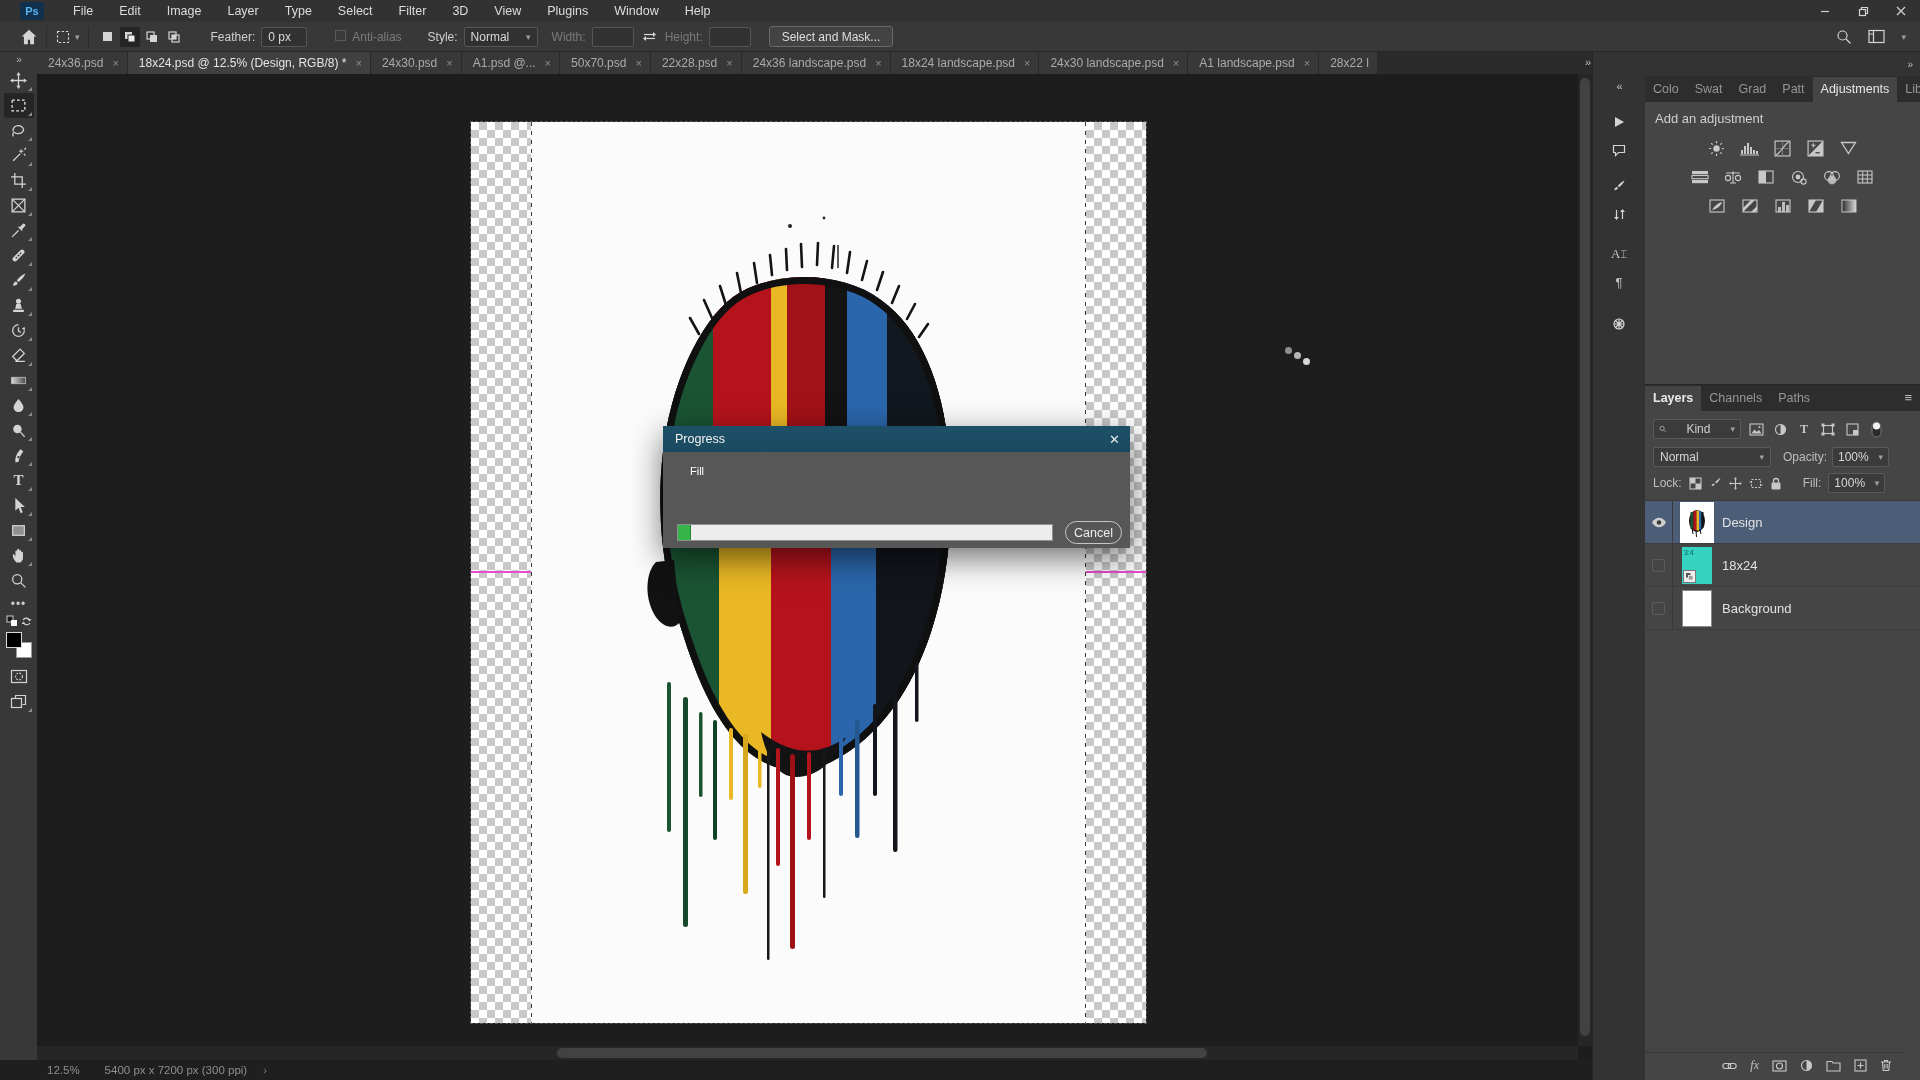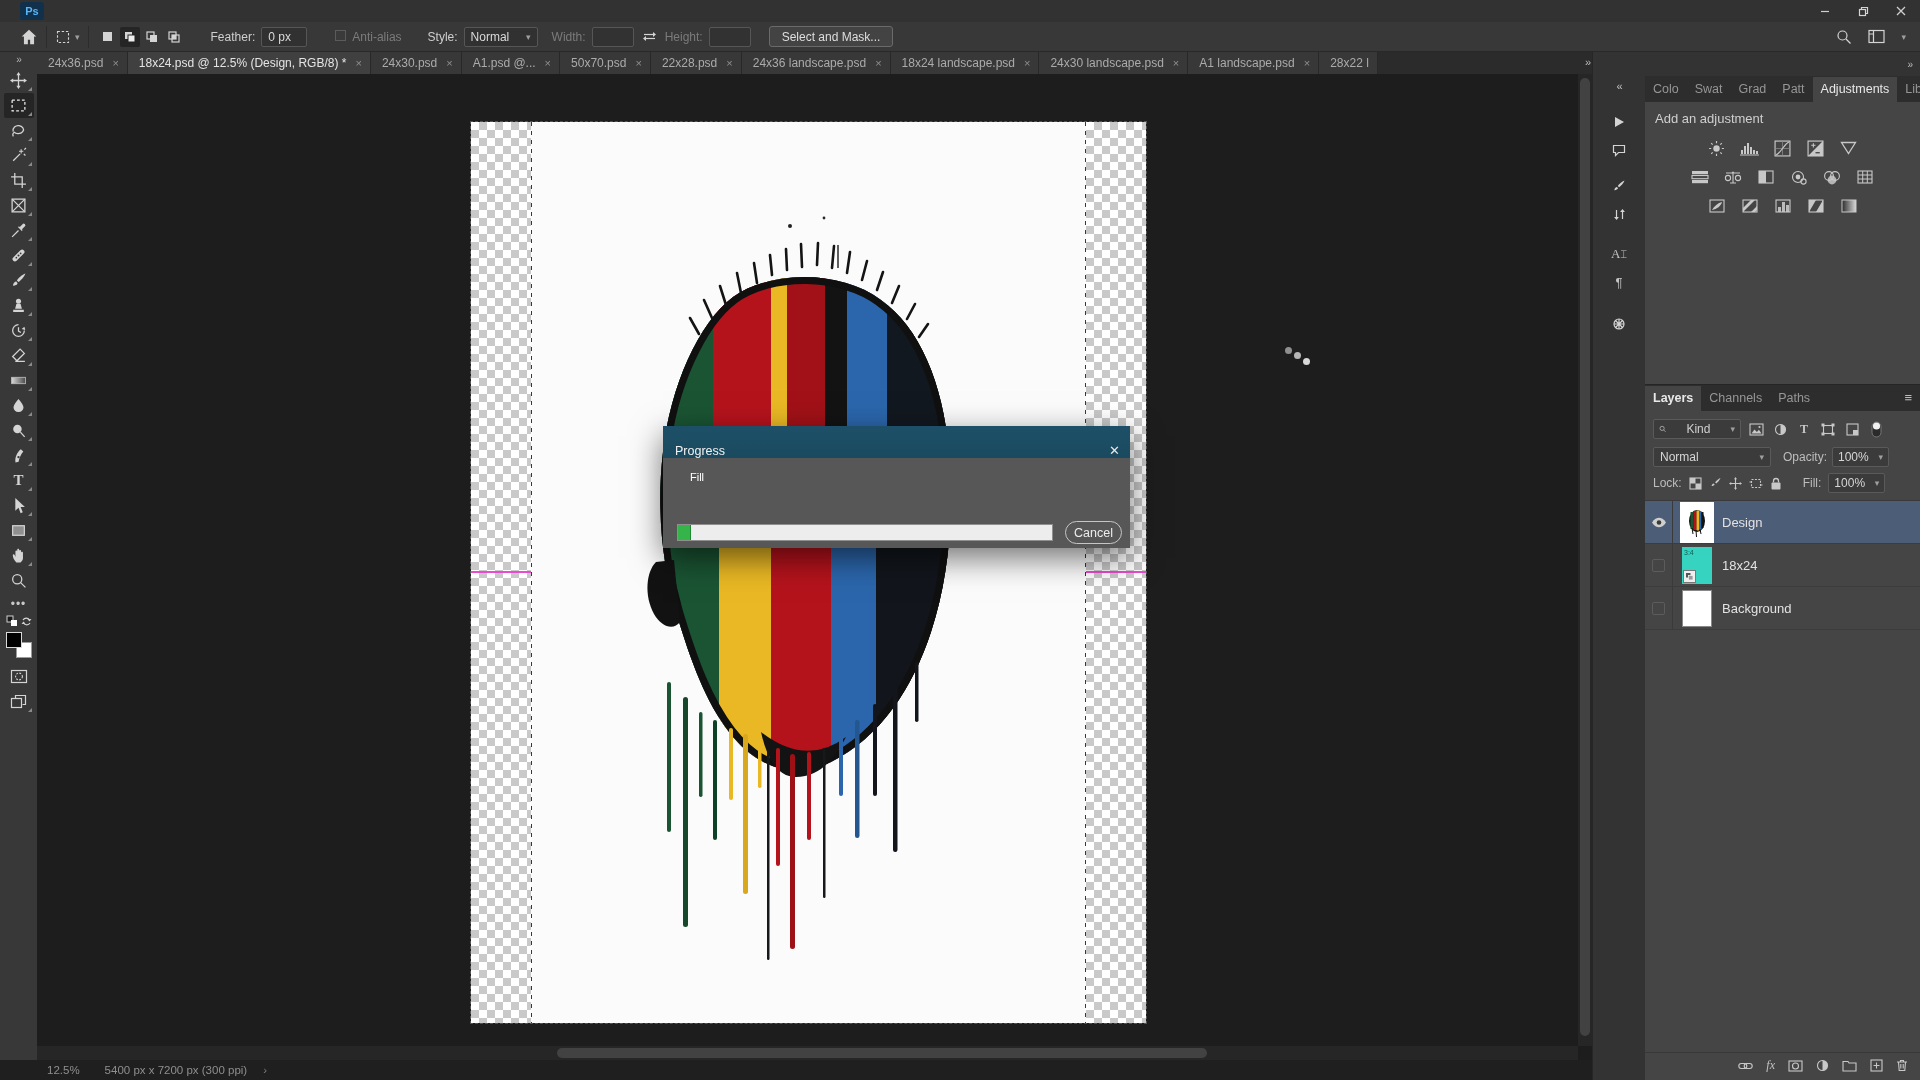--- a/index.html
+++ b/index.html
@@ -59,21 +59,21 @@
   #vscroll-thumb { position:absolute; left:2px; top:4px; width:10px; height:958px; background:#424242; border-radius:5px; }
   #hscroll { left:37px; top:1046px; width:1541px; height:14px; background:#262626; }
   #hscroll-thumb { position:absolute; left:520px; top:2px; width:650px; height:10px; background:#424242; border-radius:5px; }
 
   
   #cursor-spinner { left:1283px; top:343px; width:30px; height:26px; z-index:60; }
   #cursor-spinner i { position:absolute; border-radius:50%; background:#b9b9b9; }
 
   
   #dialog { left:663px; top:426px; width:467px; height:122px; background:#575757; box-shadow:0 10px 30px rgba(0,0,0,.55); z-index:50; }
-  #dialog-titlebar { height:32px; background:linear-gradient(#215a74,#1a4a5f); display:flex; align-items:flex-end; padding:0 10px 0 12px; }
+  #dialog-titlebar { height:26px; background:linear-gradient(#215a74,#1a4a5f); display:flex; align-items:center; padding:0 10px 0 12px; }
   #dialog-title { color:#f2f2f2; font-size:12.5px; }
   #dialog-close { margin-left:auto; color:#e8e8e8; font-size:13px; }
   #dialog-task { color:#ffffff; font-size:11px; margin:13px 0 0 27px; }
   #dialog-row { position:absolute; left:14px; right:8px; bottom:4px; display:flex; align-items:center; }
   #progress-track { flex:1; height:17px; background:#ededed; border:1px solid #8f8f8f; position:relative; overflow:hidden; }
   #progress-fill-el { position:absolute; left:0; top:0; bottom:0; background:#35b44a; border-right:1px solid #1d8a33; }
   #cancel-btn { margin-left:12px; width:57px; height:23px; border:1px solid #c6c6c6; border-radius:12px; background:transparent; color:#ececec; font-size:12.5px; display:flex; align-items:center; justify-content:center; }
 
   
   #icondock { left:1592px; top:52px; width:53px; height:1028px; background:#333333; border-left:1px solid #262626; display:flex; flex-direction:column; align-items:center; z-index:20; }
@@ -108,41 +108,55 @@
   .layer-row { height:43px; display:flex; align-items:center; border-bottom:1px solid #3c3c3c; }
   .layer-row.selected { background:#4c5d77; }
   .vis-box { width:28px; height:43px; border-right:1px solid #3a3a3a; display:flex; align-items:center; justify-content:center; flex:0 0 auto; }
   .vis-empty { width:13px; height:13px; border:1px solid #5c5c5c; border-radius:2px; }
   .layer-thumb { width:30px; height:37px; margin:0 10px 0 9px; background:#fff; position:relative; flex:0 0 auto; }
   .layer-thumb.selected { outline:2px solid #fff; }
   .layer-name { font-size:13px; color:#e2e2e2; }
   #thumb-18x24 { background:#35d3c0; }
   #thumb-18x24 .ratio { position:absolute; left:2px; top:2px; font-size:7px; color:#0c6157; }
   #thumb-18x24 .badge { position:absolute; left:1px; bottom:1px; width:13px; height:13px; background:#efefef; border:1px solid #777; display:flex; align-items:center; justify-content:center; }
-  #layers-footer { position:absolute; left:0; right:0; bottom:0; height:26px; background:#454545; border-top:1px solid #383838; display:flex; align-items:center; justify-content:flex-end; gap:13px; padding:0 12px; }
+  #layers-footer { position:absolute; left:0; right:16px; bottom:0; height:26px; background:#454545; border-top:1px solid #383838; display:flex; align-items:center; justify-content:flex-end; gap:13px; padding:0 12px; }
   .lf-ic { color:#c3c3c3; display:flex; align-items:center; }
 
   
   #statusbar { left:0; top:1060px; width:1592px; height:20px; background:#1f1f1f; display:flex; align-items:center; color:#8f8f8f; font-size:11.5px; }
   #status-zoom { margin-left:47px; }
   #status-info { margin-left:25px; }
   #status-chev { margin-left:16px; color:#7c7c7c; }
 
   .t { stroke:#d4d4d4; fill:none; stroke-width:1.2; }
   .tf { fill:#d4d4d4; stroke:none; }
   .a { stroke:#c8c8c8; fill:none; stroke-width:1.1; }
   .af { fill:#c8c8c8; stroke:none; }
 </style>
 </head>
 <body>
 
 <div id="app">
 
   <div id="menubar" class="abs">
     <div id="ps-logo">Ps</div>
+    <div id="menus">
+      <span class="menu-item">File</span>
+      <span class="menu-item">Edit</span>
+      <span class="menu-item">Image</span>
+      <span class="menu-item">Layer</span>
+      <span class="menu-item">Type</span>
+      <span class="menu-item">Select</span>
+      <span class="menu-item">Filter</span>
+      <span class="menu-item">3D</span>
+      <span class="menu-item">View</span>
+      <span class="menu-item">Plugins</span>
+      <span class="menu-item">Window</span>
+      <span class="menu-item">Help</span>
+    </div>
     <div id="win-controls">
       <div class="win-btn">
           <svg width="10" height="10" viewBox="0 0 10 10">
             <path d="M1 5.5h8" stroke="#cfcfcf" stroke-width="1.2"></path>
           </svg>
         </div>
       <div class="win-btn">
           <svg width="11" height="11" viewBox="0 0 11 11">
             <path class="t" d="M3.5 3.5V1.5h6v6h-2"></path>
             <rect class="t" x="1.5" y="3.5" width="6" height="6"></rect>

